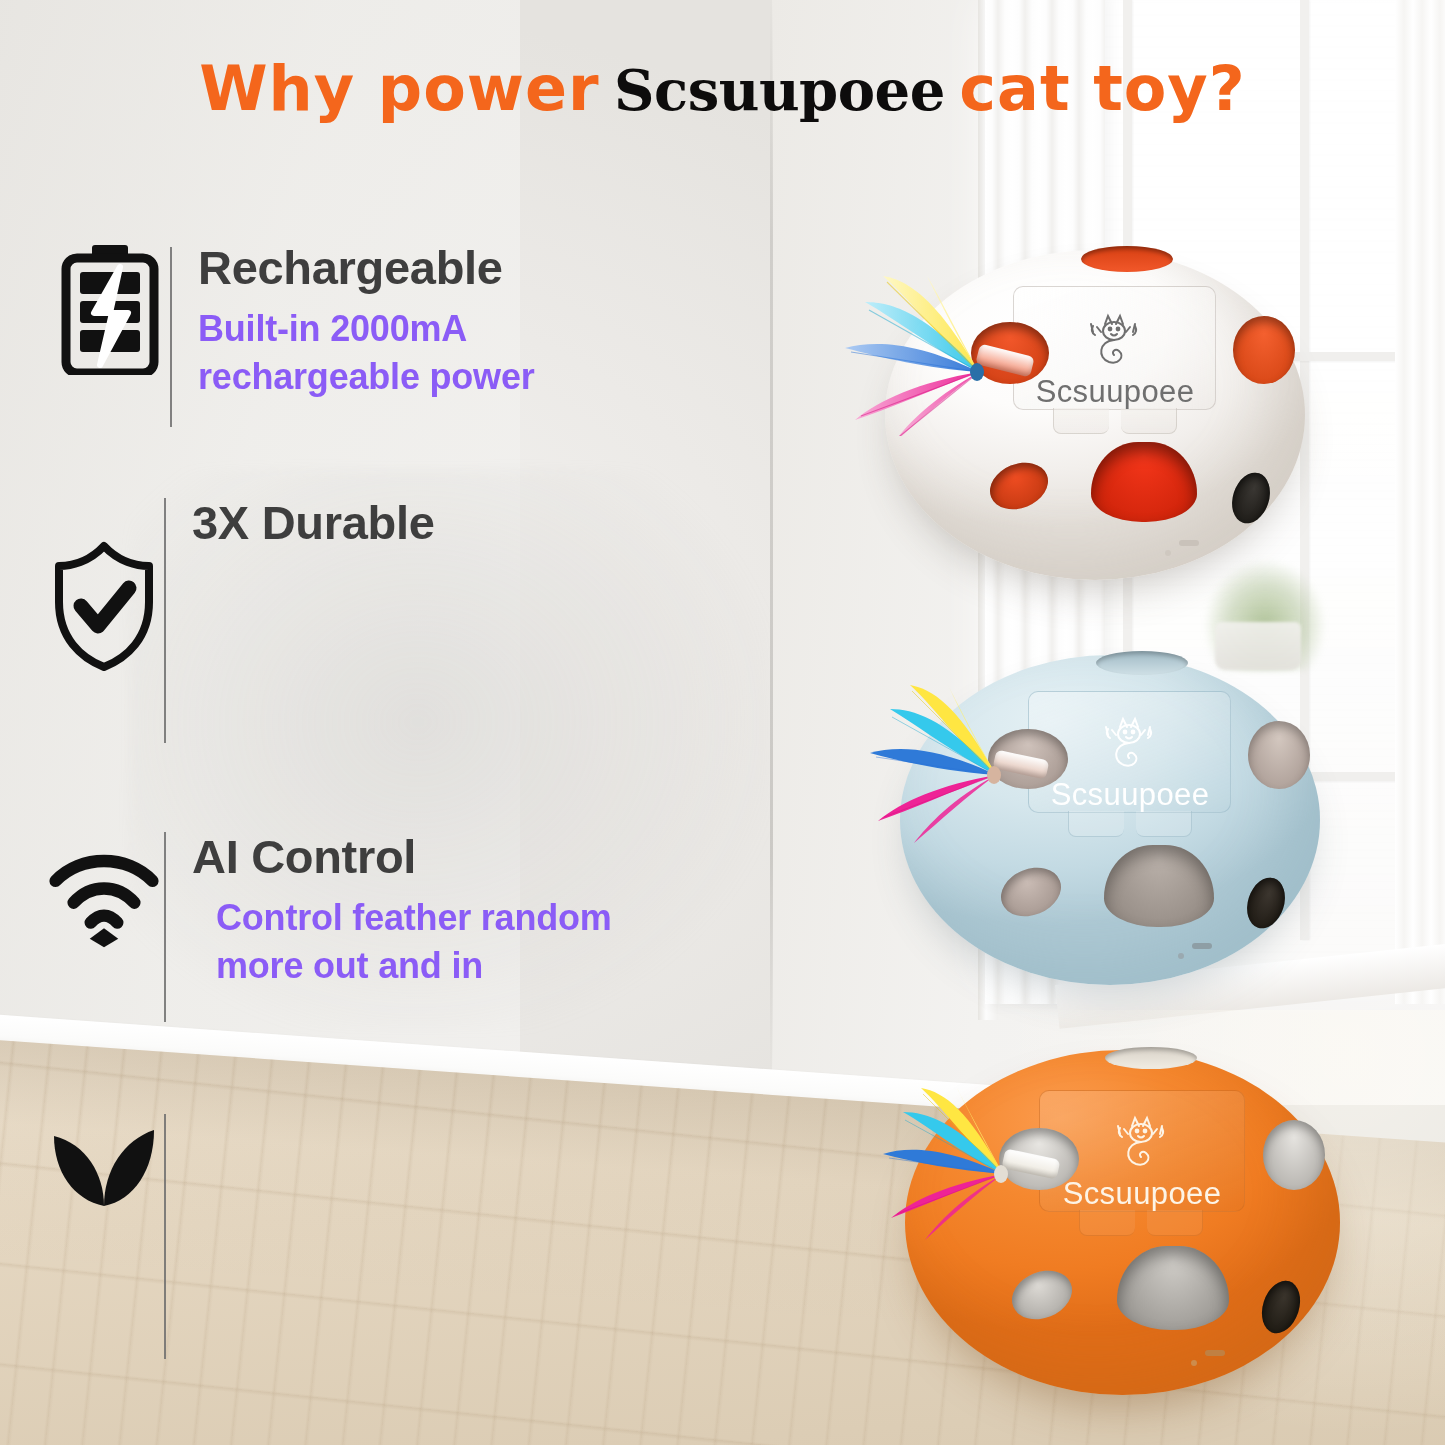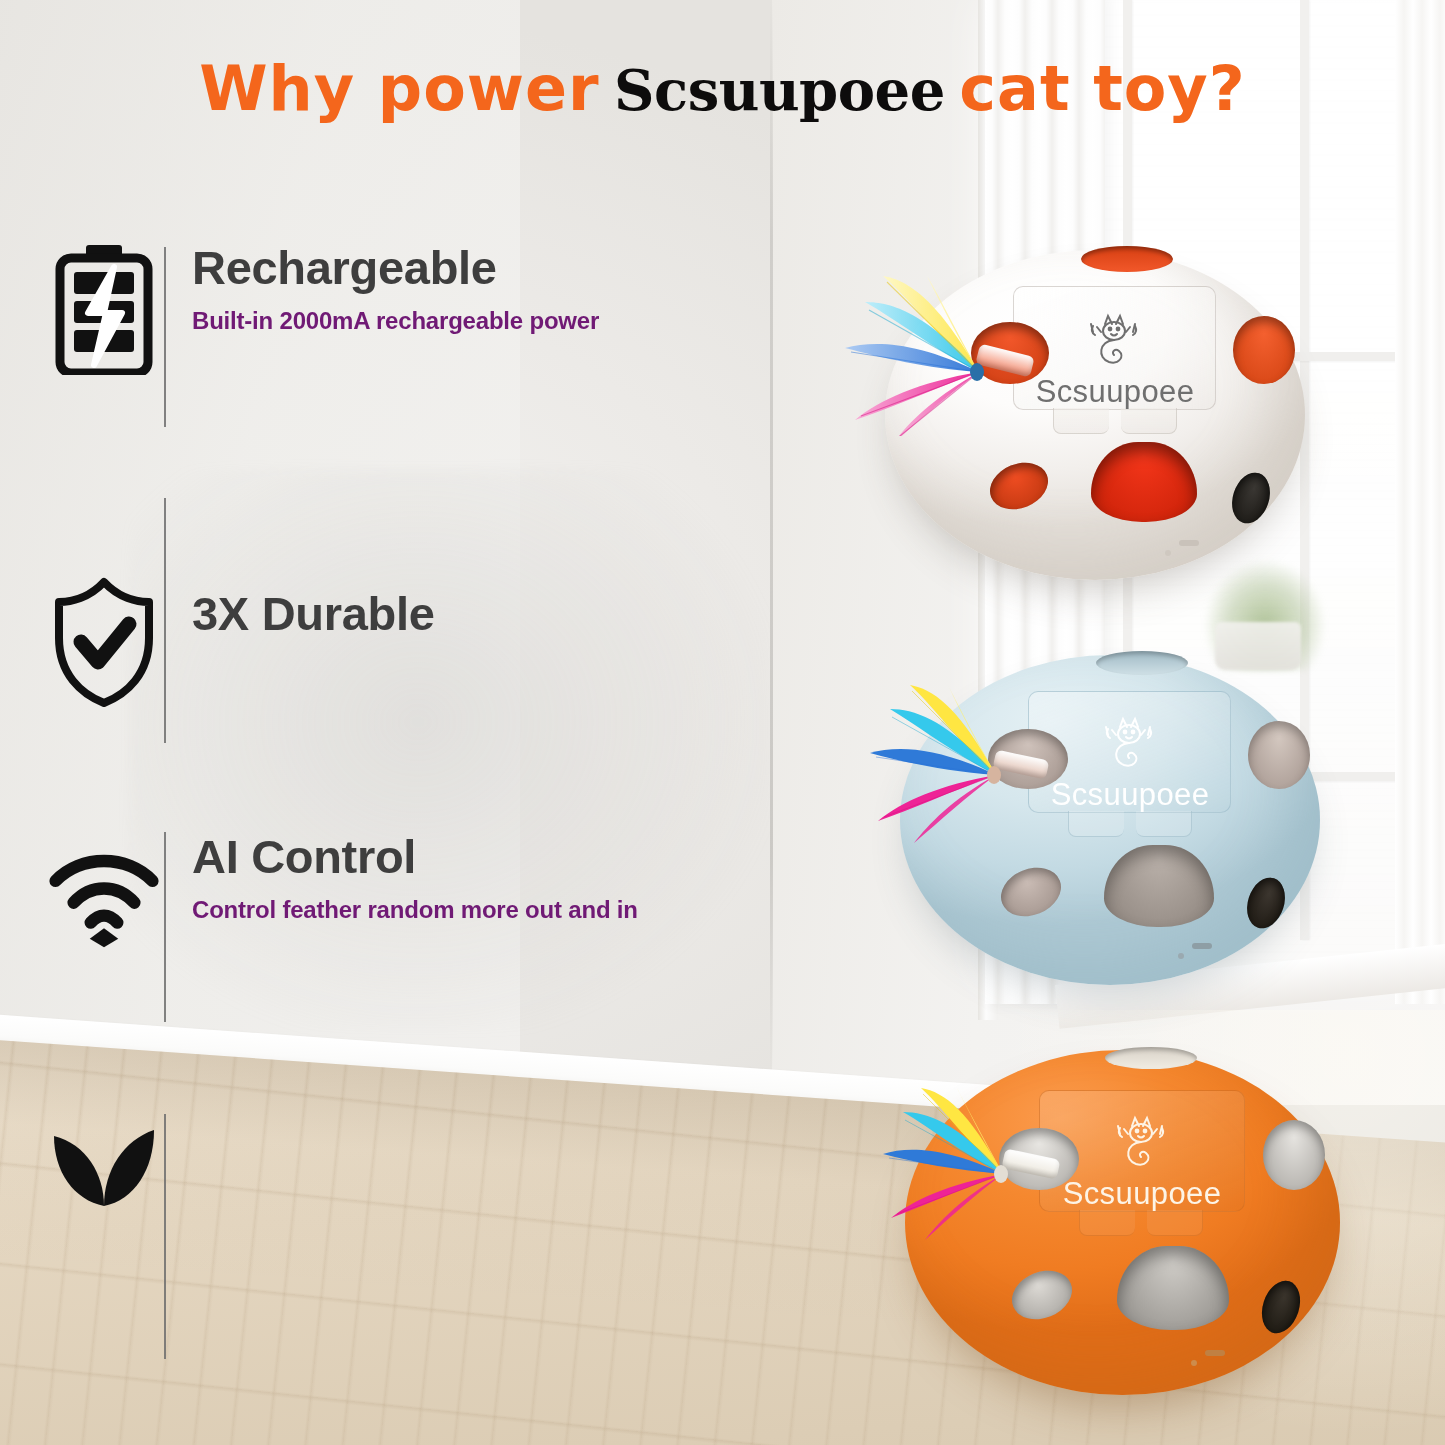--- a/index.html
+++ b/index.html
@@ -146,27 +146,27 @@
     background:#6d6d6d; opacity:.85; margin:0 26px 0 4px;
   }
   .f-text{ flex:1 1 auto; }
   .f-title{
     font-family:"Liberation Sans", sans-serif;
     font-weight:bold; font-size:47px; color:#3e3e3e;
     line-height:1.05; margin-bottom:13px; letter-spacing:-.3px;
   }
   .f-desc{
     font-family:"Liberation Sans", sans-serif;
-    font-weight:bold; font-size:24px; color:#701a75;
+    font-weight:bold; font-size:36px; color:#8b5cf6;
     line-height:1.31; letter-spacing:-.2px;
   }
 
   
-  #feature-0{ left:48px; top:243px;  width:700px; height:190px; }
-  #feature-1{ left:48px; top:498px;  width:700px; height:245px;align-items:center; }
+  #feature-0{ left:54px; top:243px;  width:700px; height:190px; }
+  #feature-1{ left:48px; top:498px;  width:700px; height:245px; }
   #feature-2{ left:48px; top:832px;  width:700px; height:190px; }
   #feature-3{ left:48px; top:1114px; width:760px; height:245px; }
 
   #feature-0 .f-rule{ margin-top:4px; margin-bottom:6px; }
   #feature-1 .f-icon{ align-items:center; padding-top:42px; }
   #feature-2 .f-icon{ padding-top:14px; }
   #feature-3 .f-icon{ align-items:flex-end; padding-bottom:22px; }
 
   
   .toy-wrap{ position:absolute; }
@@ -299,21 +299,21 @@
       <svg width="118" height="104" viewBox="0 0 118 104">
         <path d="M8 34 C34 6 84 6 110 34" fill="none" stroke="#111" stroke-width="13" stroke-linecap="round"></path>
         <path d="M27 57 C45 37 73 37 91 57" fill="none" stroke="#111" stroke-width="13" stroke-linecap="round"></path>
         <path d="M45 78 C54 68 64 68 73 78" fill="none" stroke="#111" stroke-width="13" stroke-linecap="round"></path>
         <path d="M59 84 L74 95 L59 104 L44 95 Z" fill="#111"></path>
       </svg>
     </div>
     <div class="f-rule"></div>
     <div class="f-text">
       <div class="f-title">AI Control</div>
-      <div class="f-desc" style="max-width:470px;">Control feather random more out and in</div>
+      <div class="f-desc" style="max-width:470px;margin-left:24px;">Control feather random more out and in</div>
     </div>
   </div>
 
   <div class="feature" id="feature-3">
     <div class="f-icon">
       <svg width="112" height="96" viewBox="0 0 112 96">
         <path d="M56 92 C56 60 38 30 6 22 C6 58 26 86 56 92 Z" fill="#111"></path>
         <path d="M56 92 C56 56 76 26 106 16 C106 56 86 86 56 92 Z" fill="#111"></path>
         <path d="M56 92 C52 70 44 56 26 44 C38 64 46 78 56 92 Z" fill="#efeeec" opacity=".0"></path>
       </svg>

